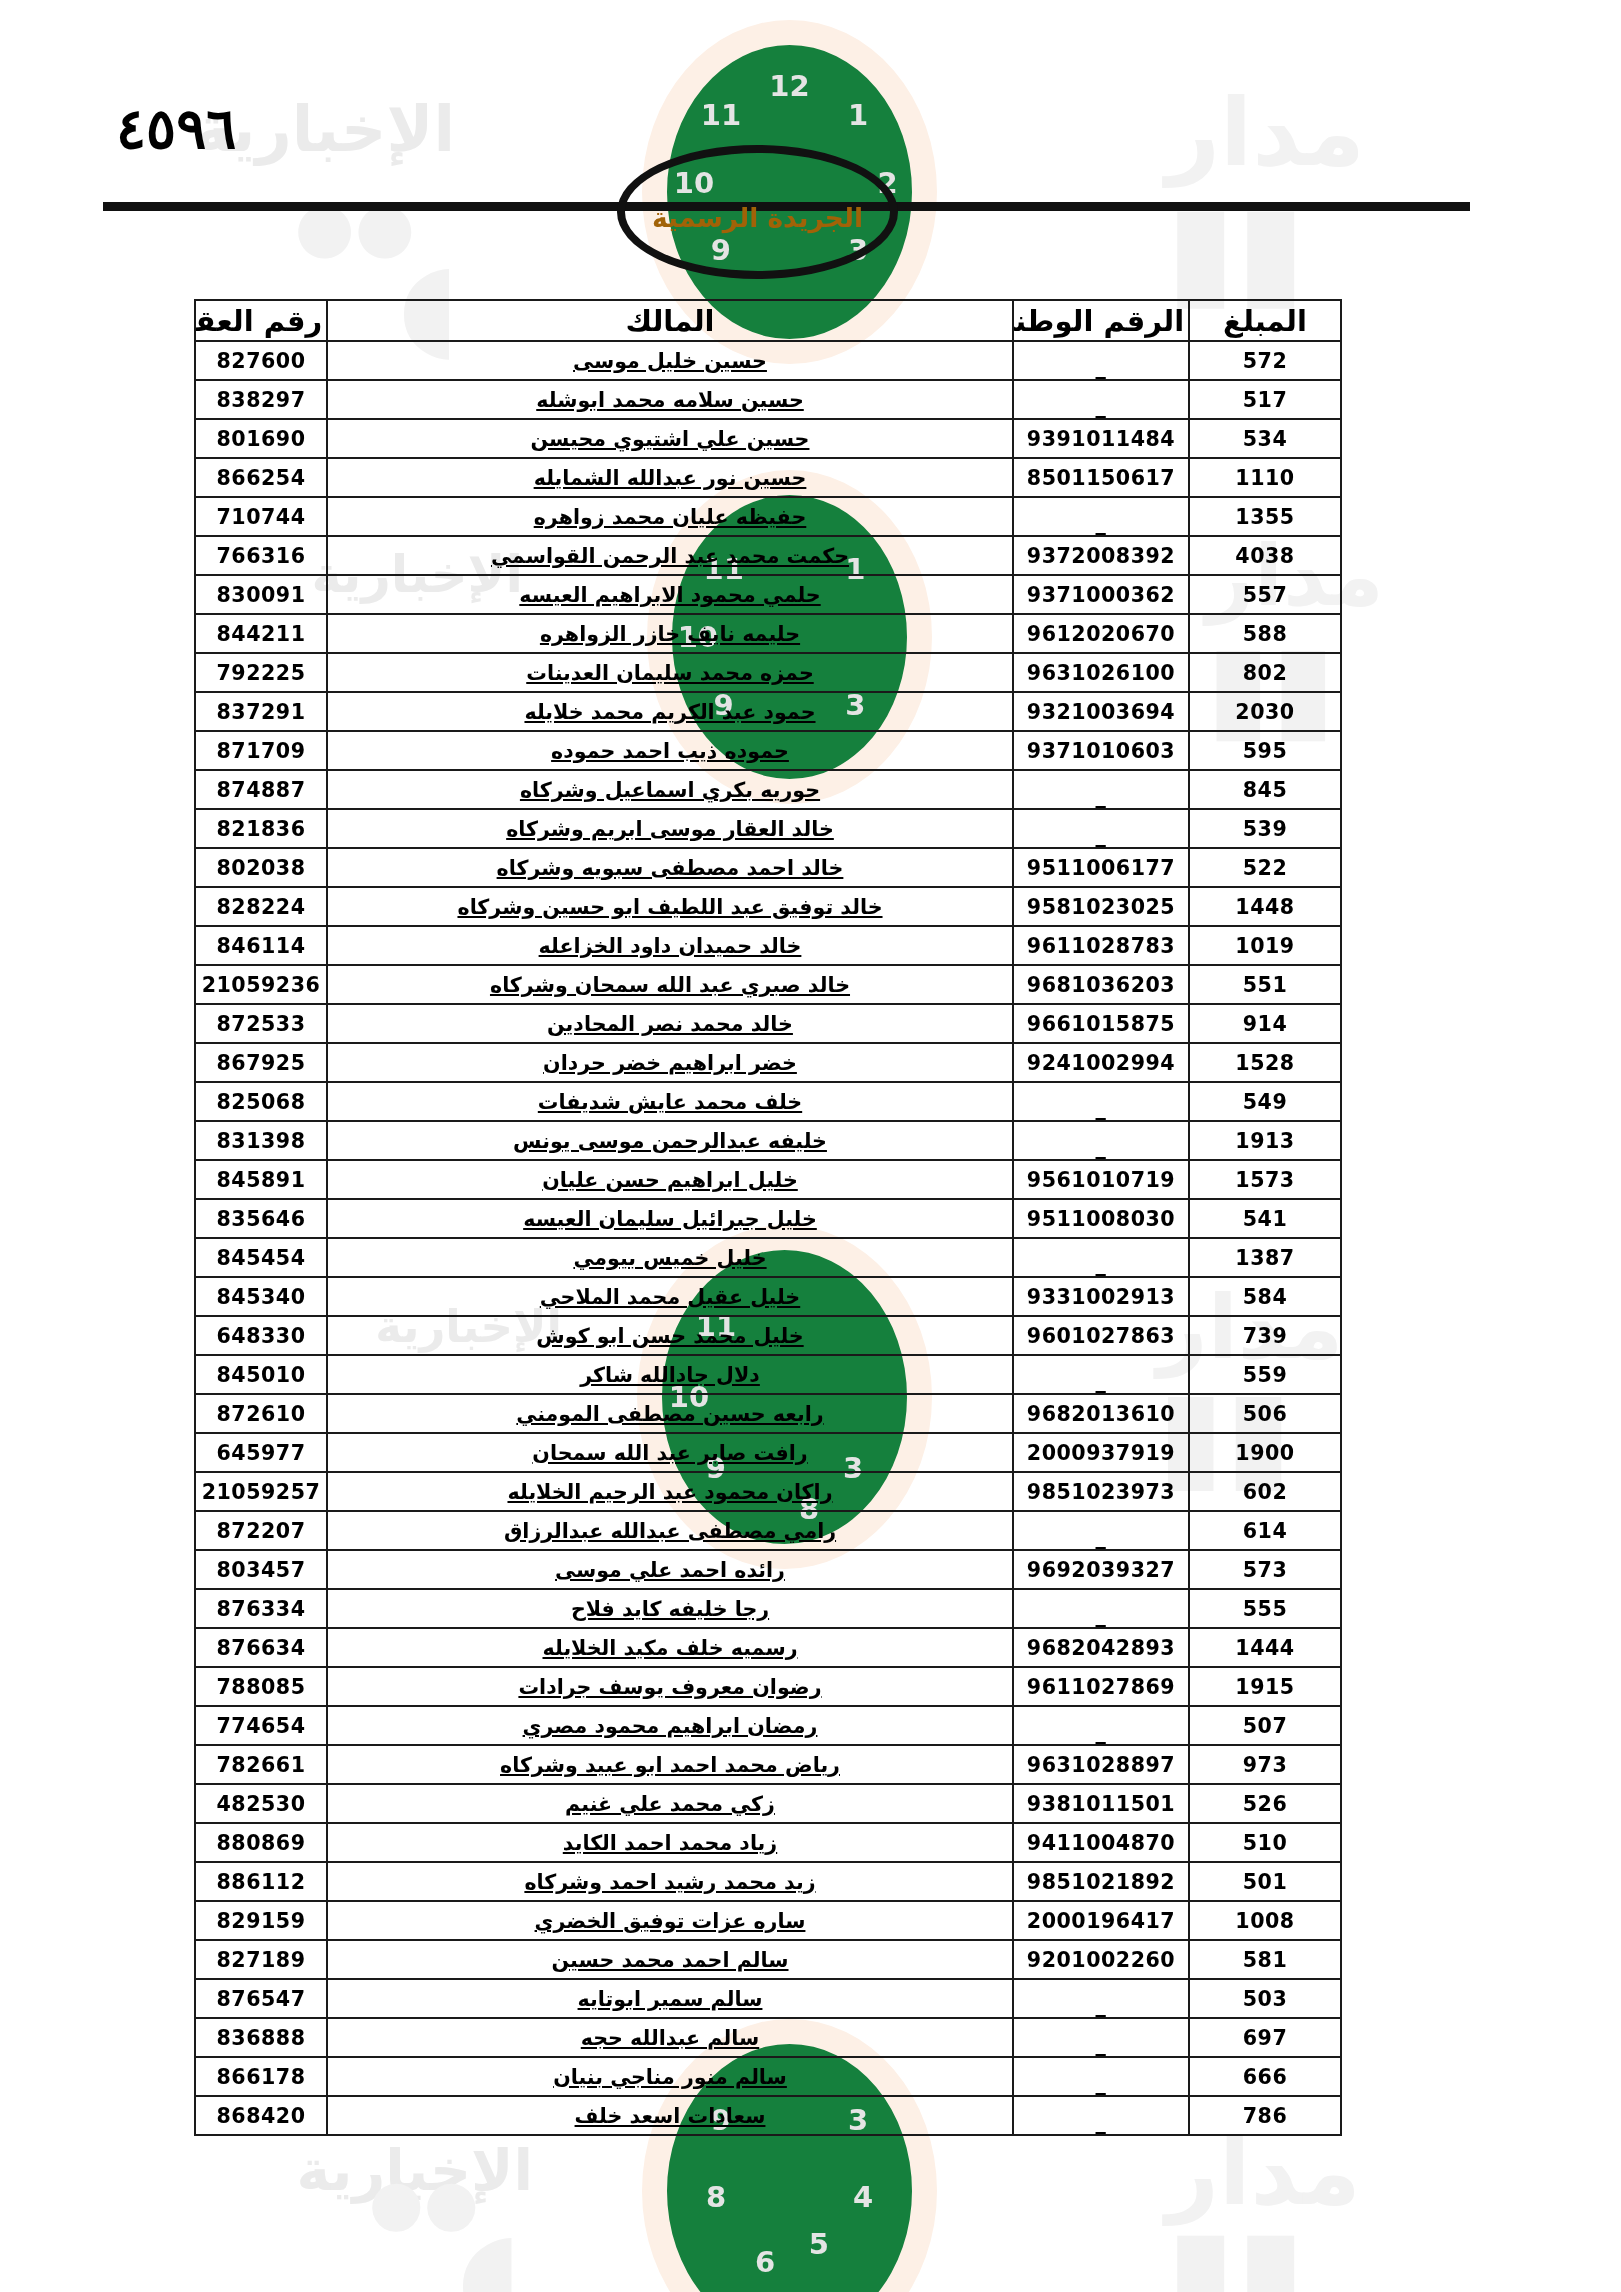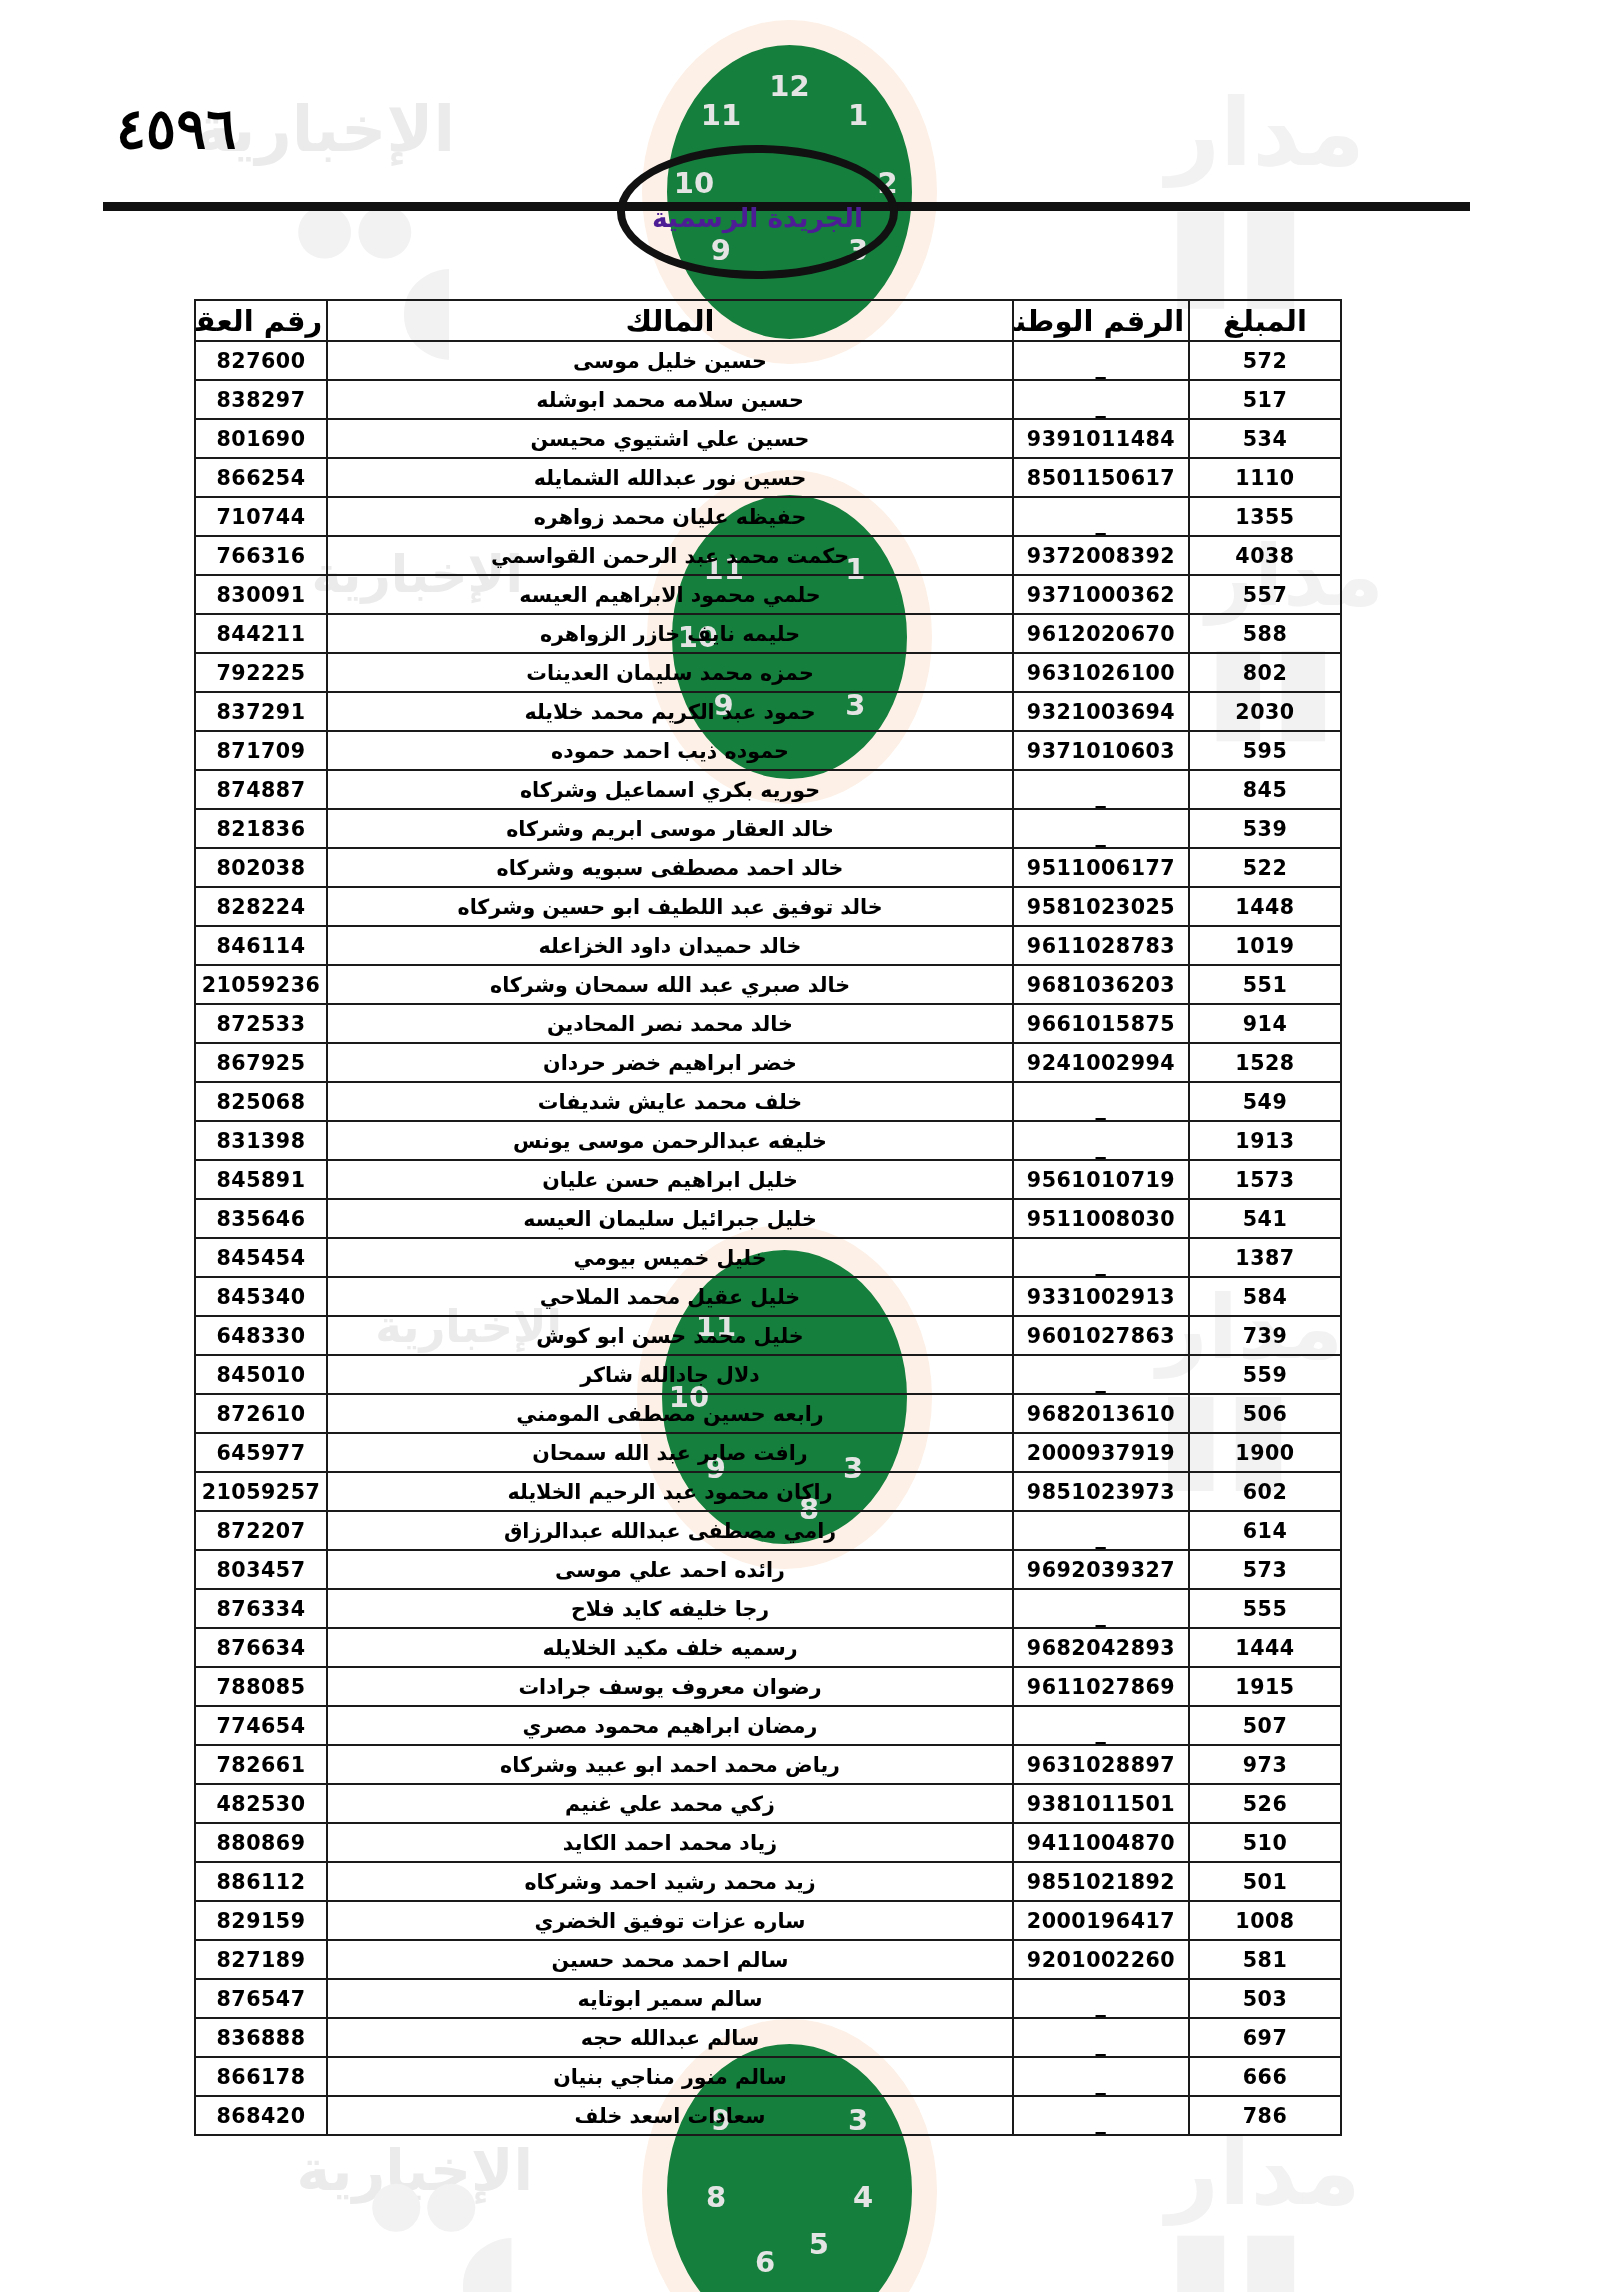--- a/index.html
+++ b/index.html
@@ -97,21 +97,21 @@
     border-radius: 50%;
     background: transparent;
     display: flex;
     align-items: center;
     justify-content: center;
   }
   #gazette-badge-label {
     font-family: "DejaVu Sans", "Liberation Sans", sans-serif;
     font-size: 26.5px;
     font-weight: bold;
-    color: #4c1d95;
+    color: #a16207;
     direction: rtl;
     white-space: nowrap;
     margin-top: 11.8px;
   }
 
   
   #records-table-wrap {
     position: absolute;
     top: 299px;
     left: 195px;
@@ -162,20 +162,21 @@
   }
   td.cell-national.is-empty {
     vertical-align: bottom;
     padding-bottom: 2px;
     font-size: 24.5px;
   }
   td.cell-owner {
     font-size: 20.6px;
     text-align: center;
     direction: rtl;
+    text-decoration: underline;
   }
 </style>
 </head>
 <body>
 
 <div id="watermark-layer">
 
   <div class="wm-word" style="top:98px; right:1166px; font-size:63px;">الإخبارية</div>
   <div class="wm-logo-glyph" style="top:86px; left:1166px; font-size:94px;">مدار</div>
   <div class="wm-logo-glyph" style="top:186px; left:1166px; font-size:127px;">▮▮</div>

